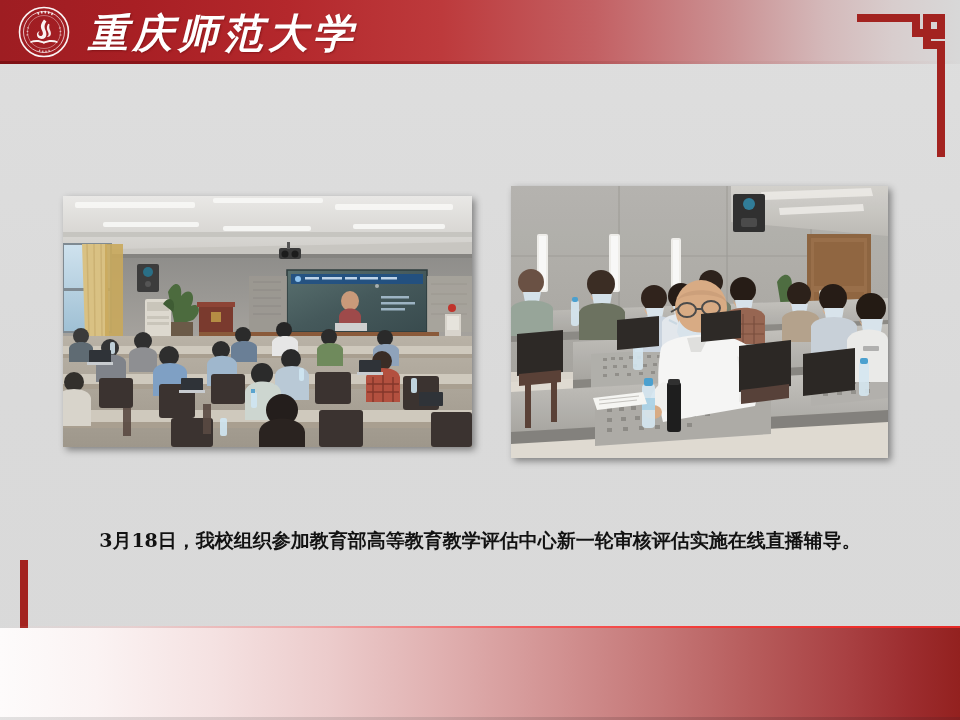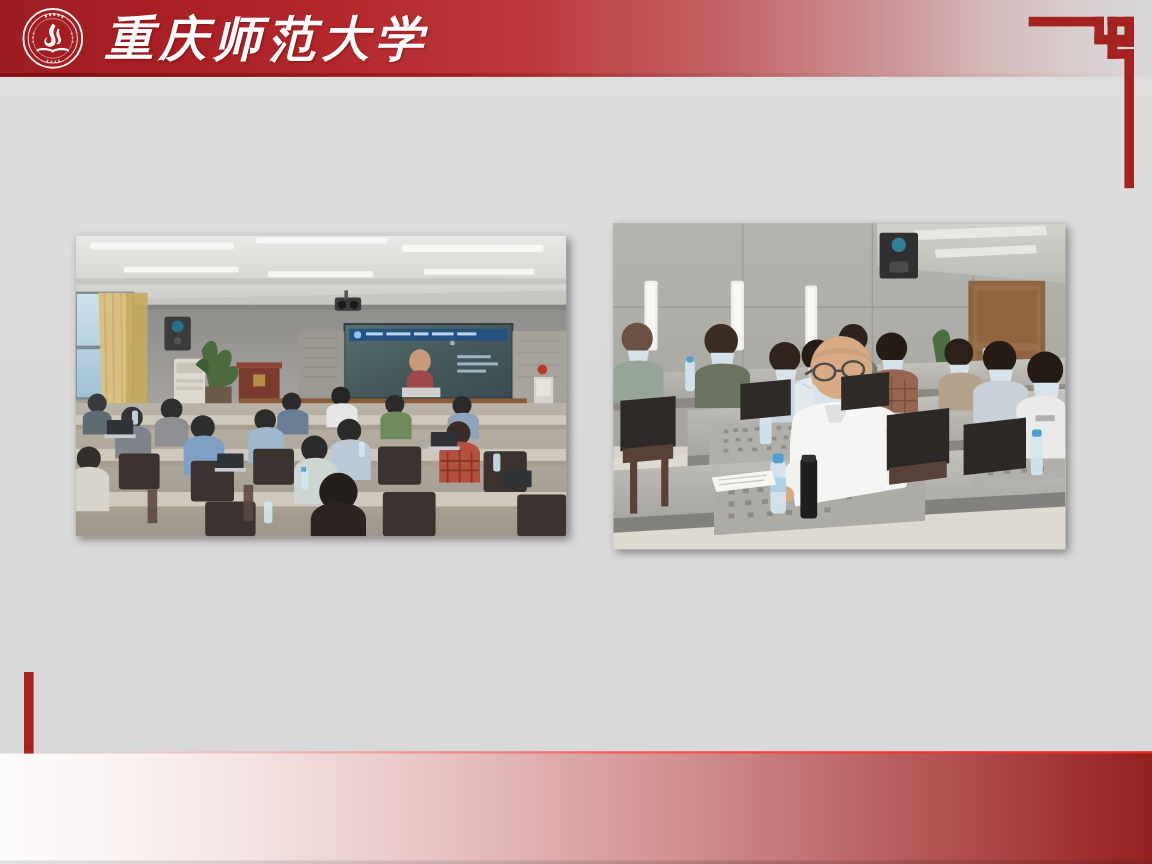--- a/index.html
+++ b/index.html
@@ -734,14 +734,15 @@
       </g>
 
       <rect x="0" y="0" width="377" height="272" fill="#6b6a66" opacity="0.04"></rect>
     </svg>
   </div>
 
   <div id="footer-highlight"></div>
   <div id="footer-band"></div>
   <div id="footer-baseline"></div>
 
+  <div id="caption">3月18日，我校组织参加教育部高等教育教学评估中心新一轮审核评估实施在线直播辅导。</div>
 
 </div>
 
 </body></html>

